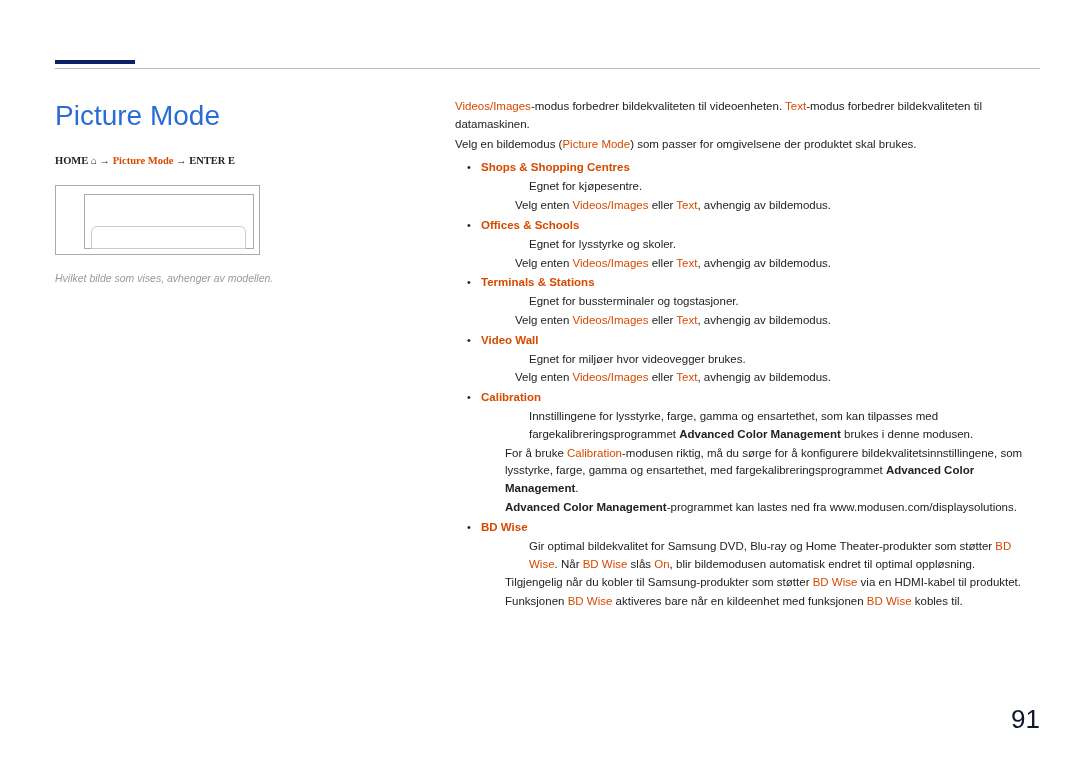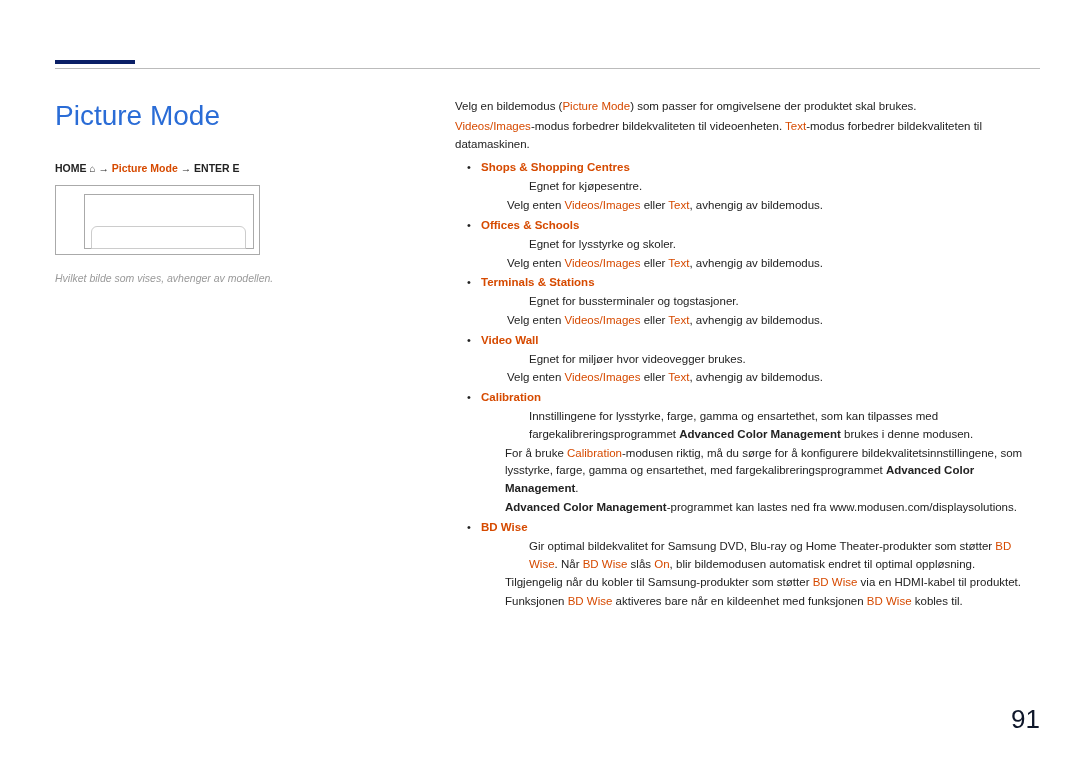--- a/index.html
+++ b/index.html
@@ -29,25 +29,26 @@
   .page-title {
     position: absolute;
     top: 100px;
     left: 55px;
     font-size: 28px;
     font-weight: 400;
     color: #2a6cd6;
   }
   .breadcrumb {
     position: absolute;
-    top: 162px;
+    top: 155px;
     left: 55px;
     font-size: 10.5px;
     font-weight: bold;
     color: #222;
+    font-family: Liberation Serif, serif;
   }
   .breadcrumb .picture-mode { color: #d64a00; font-weight: bold; }
   .breadcrumb .home-icon {
     display: inline-block;
     font-size: 10px;
     vertical-align: baseline;
   }
   .image-preview {
     position: absolute;
     top: 185px;
@@ -81,21 +82,21 @@
   .content p { margin-bottom: 2px; }
   .accent { color: #d64a00; }
   .bold { font-weight: bold; }
   ul.top-list { list-style: none; margin-top: 6px; }
   ul.top-list > li { position: relative; padding-left: 26px; margin-bottom: 2px; }
   ul.top-list > li::before {
     content: "•"; position: absolute; left: 12px; top: 0; color: #222; font-size: 11px;
   }
   .li-title { color: #d64a00; font-weight: bold; }
   .li-desc { color: #222; margin-top: 1px; padding-left: 48px; }
-  .li-subline { margin-left: 26px; margin-top: 1px; margin-bottom: 2px; }
+  .li-subline { margin-left: 34px; margin-top: 1px; margin-bottom: 2px; }
   .sub-note { margin-left: 24px; margin-top: 1px; margin-bottom: 1px; }
   .page-number {
     position: absolute;
     bottom: 28px;
     right: 40px;
     font-size: 26px;
     color: #0f172a;
     font-weight: 300;
   }
 </style>
@@ -118,24 +119,24 @@
 
 <div class="image-preview">
   <div class="inner1"></div>
   <div class="inner2"></div>
 </div>
 <div class="image-note">Hvilket bilde som vises, avhenger av modellen.</div>
 
 <div class="content">
 
   <p>
-    <span>Velg en bildemodus (</span><span class="accent">Picture Mode</span><span>) som passer for omgivelsene der produktet skal brukes.</span>
+    <span class="accent">Videos/Images</span><span>-modus forbedrer bildekvaliteten til videoenheten. </span><span class="accent">Text</span><span>-modus forbedrer bildekvaliteten til datamaskinen.</span>
   </p>
   <p>
-    <span class="accent">Videos/Images</span><span>-modus forbedrer bildekvaliteten til videoenheten. </span><span class="accent">Text</span><span>-modus forbedrer bildekvaliteten til datamaskinen.</span>
+    <span>Velg en bildemodus (</span><span class="accent">Picture Mode</span><span>) som passer for omgivelsene der produktet skal brukes.</span>
   </p>
 
   <ul class="top-list">
 
     <li>
       <div class="li-title">Shops &amp; Shopping Centres</div>
       <div class="li-desc">Egnet for kjøpesentre.</div>
       <div class="li-subline">
         <span>Velg enten </span><span class="accent">Videos/Images</span><span> eller </span><span class="accent">Text</span><span>, avhengig av bildemodus.</span>
       </div>

